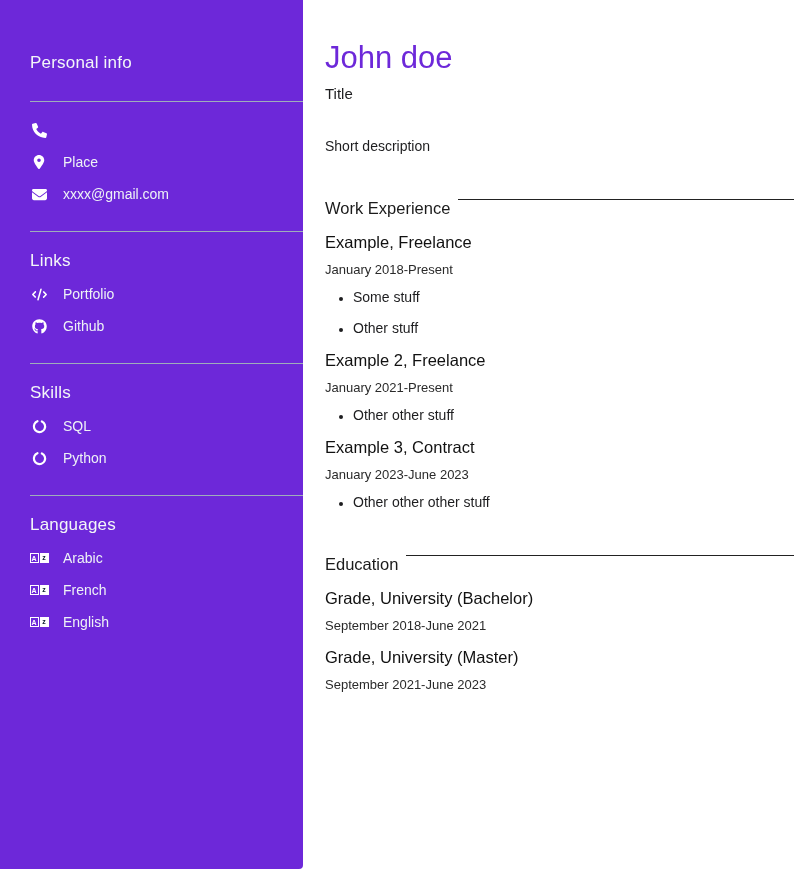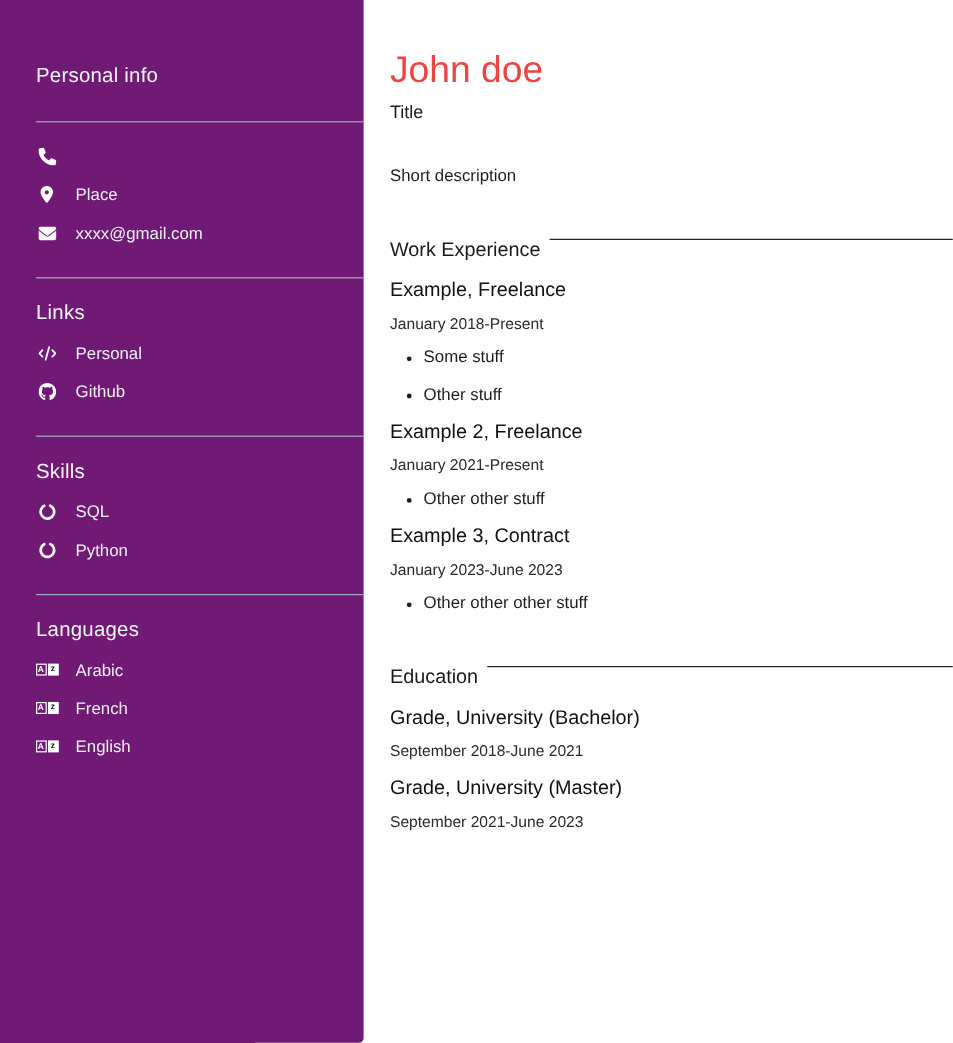--- a/index.html
+++ b/index.html
@@ -9,21 +9,21 @@
     background: #ffffff;
     font-family: "Liberation Sans", sans-serif;
     overflow: hidden;
   }
   .page { position: relative; width: 794px; height: 869px; background: #fff; }
 
   
   .sidebar {
     position: absolute; top: 0; left: 0; bottom: 0;
     width: 303px;
-    background: #701a75;
+    background: #6d28d9;
     color: #edf1f5;
     padding: 53px 0 0 30px;
     border-radius: 0 0 4px 0;
   }
   .sb-heading {
     font-size: 17px; font-weight: 400; margin: 0;
     color: #f3f6f8; letter-spacing: 0.2px;
   }
   .sb-divider {
     border: none; border-top: 1px solid #9fadba;
@@ -48,21 +48,21 @@
   }
   .lang-a { border: 1px solid #fff; color: #fff; }
   .lang-z { background: #fff; color: #0a1b2d; }
 
   
   .main {
     position: absolute; top: 0; left: 303px; right: 0; bottom: 0;
     padding: 40px 0 0 22px;
     color: #1a1a1a;
   }
-  .name { font-size: 31px; font-weight: 400; margin: 0; color: #ef4444; line-height: 1.15; }
+  .name { font-size: 31px; font-weight: 400; margin: 0; color: #6d28d9; line-height: 1.15; }
   .job-title { font-size: 15px; margin-top: 9px; color: #1d1d1f; }
   .description { font-size: 14px; margin-top: 36px; color: #1d1d1f; }
 
   .section-heading {
     display: flex; align-items: flex-start;
     font-size: 16.5px; color: #1b1b1b; margin-top: 45px;
   }
   .section-heading .rule {
     flex: 1; height: 1px; background: #222; margin: 0 0 4px 8px;
   }
@@ -112,21 +112,21 @@
 
     <hr class="sb-divider">
     <h2 class="sb-heading">Links</h2>
 
     <div class="sb-row">
       <span class="sb-icon">
         <svg viewBox="0 0 640 512">
             <path d="M392.8 1.2c-17-4.9-34.7 5-39.6 22l-128 448c-4.9 17 5 34.7 22 39.6s34.7-5 39.6-22l128-448c4.9-17-5-34.7-22-39.6zm80.6 120.1c-12.5 12.5-12.5 32.8 0 45.3L562.7 256l-89.4 89.4c-12.5 12.5-12.5 32.8 0 45.3s32.8 12.5 45.3 0l112-112c12.5-12.5 12.5-32.8 0-45.3l-112-112c-12.5-12.5-32.8-12.5-45.3 0zm-306.7 0c-12.5-12.5-32.8-12.5-45.3 0l-112 112c-12.5 12.5-12.5 32.8 0 45.3l112 112c12.5 12.5 32.8 12.5 45.3 0s12.5-32.8 0-45.3L77.3 256l89.4-89.4c12.5-12.5 12.5-32.8 0-45.3z"></path>
           </svg>
       </span>
-      <span class="sb-label link">Personal</span>
+      <span class="sb-label link">Portfolio</span>
     </div>
 
     <div class="sb-row">
       <span class="sb-icon">
         <svg viewBox="0 0 496 512">
             <path d="M165.9 397.4c0 2-2.3 3.6-5.2 3.6-3.3.3-5.6-1.3-5.6-3.6 0-2 2.3-3.6 5.2-3.6 3-.3 5.6 1.3 5.6 3.6zm-31.1-4.5c-.7 2 1.3 4.3 4.3 4.9 2.6 1 5.6 0 6.2-2s-1.3-4.3-4.3-5.2c-2.6-.7-5.5.3-6.2 2.3zm44.2-1.7c-2.9.7-4.9 2.6-4.6 4.9.3 2 2.9 3.3 5.9 2.6 2.9-.7 4.9-2.6 4.6-4.6-.3-1.9-3-3.2-5.9-2.9zM244.8 8C106.1 8 0 113.3 0 252c0 110.9 69.8 205.8 169.5 239.2 12.8 2.3 17.3-5.6 17.3-12.1 0-6.2-.3-40.4-.3-61.4 0 0-70 15-84.7-29.8 0 0-11.4-29.1-27.8-36.6 0 0-22.9-15.7 1.6-15.4 0 0 24.9 2 38.6 25.8 21.9 38.6 58.6 27.5 72.9 20.9 2.3-16 8.8-27.1 16-33.7-55.9-6.2-112.3-14.3-112.3-110.5 0-27.5 7.6-41.3 23.6-58.9-2.6-6.5-11.1-33.3 2.6-67.9 20.9-6.5 69 27 69 27 20-5.6 41.5-8.5 62.8-8.5s42.8 2.9 62.8 8.5c0 0 48.1-33.6 69-27 13.7 34.7 5.2 61.4 2.6 67.9 16 17.7 25.8 31.5 25.8 58.9 0 96.5-58.9 104.2-114.8 110.5 9.2 7.9 17 22.9 17 46.4 0 33.7-.3 75.4-.3 83.6 0 6.5 4.6 14.4 17.3 12.1C428.2 457.8 496 362.9 496 252 496 113.3 383.5 8 244.8 8z"></path>
           </svg>
       </span>
       <span class="sb-label link">Github</span>
     </div>

